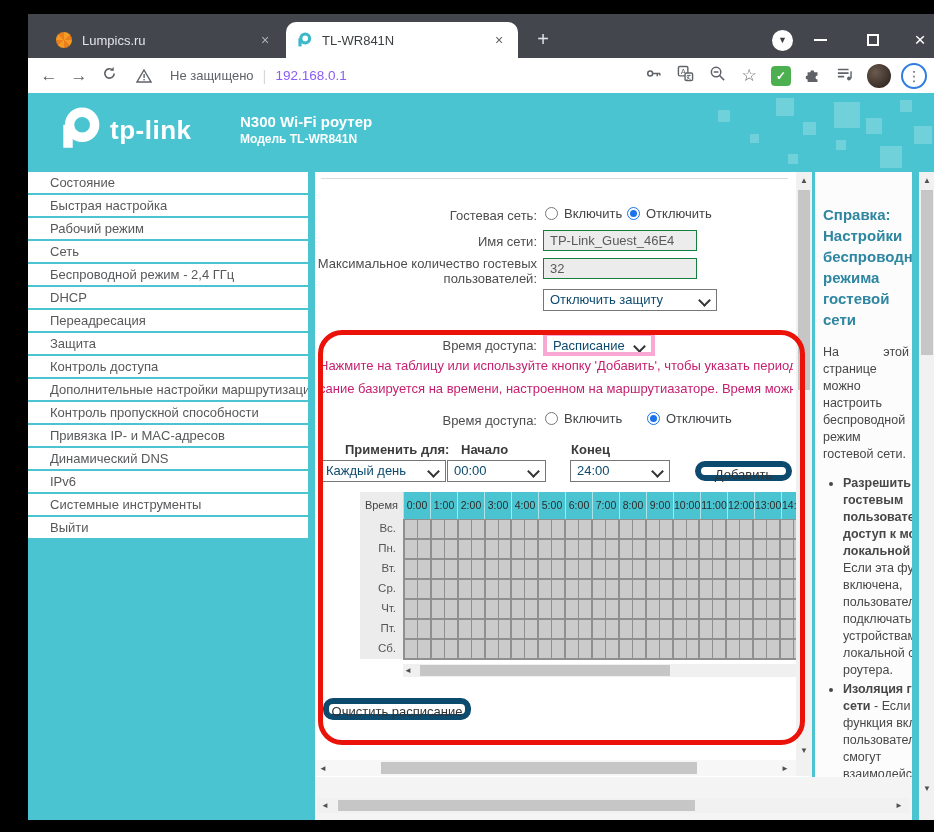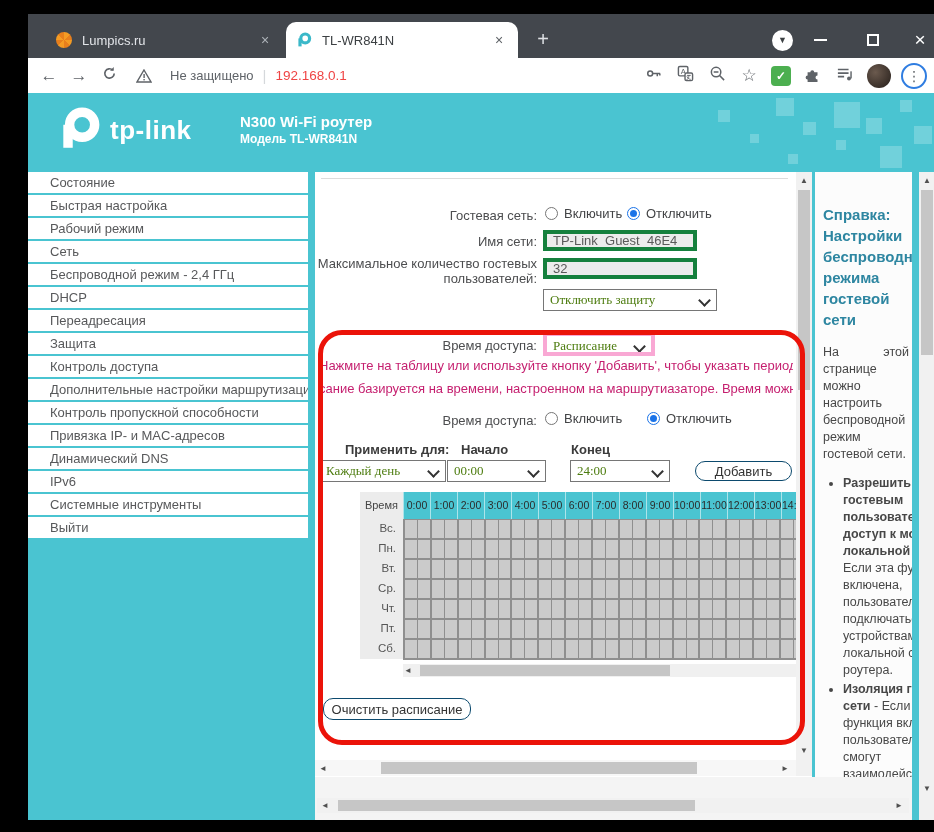--- a/index.html
+++ b/index.html
@@ -21,21 +21,21 @@
   .tab-search { position:absolute; left:744px; top:16px; width:21px; height:21px; background:#fff; border-radius:50%; color:#3c4043; font-size:9px; text-align:center; line-height:21px; }
   .win-min { position:absolute; left:786px; top:25px; width:13px; height:2px; background:#fff; }
   .win-max { position:absolute; left:839px; top:20px; width:12px; height:12px; border:2px solid #fff; }
   .win-close { position:absolute; left:880px; top:14px; width:24px; height:24px; color:#fff; font-size:19px; text-align:center; line-height:24px; }
 
   .addressbar { position:absolute; left:0; top:44px; width:907px; height:35px; background:#fff; display:flex; align-items:center; }
   .nav-ico { color:#5f6368; font-size:17px; width:30px; text-align:center; }
   .sec-chip { display:flex; align-items:center; margin-left:12px; color:#5f6368; font-size:13px;gap:11px; }
   .sec-chip svg { margin-right:7px; }
   .omni-div { color:#d5d8db; margin:0 9px; font-size:15px; }
-  .url-text { color:#ef4444; font-size:13.5px; flex:1; }
+  .url-text { color:#8b5cf6; font-size:13.5px; flex:1; }
   .bar-ico { width:32px; text-align:center; color:#5f6368; }
   .ext-green { width:20px; height:20px; background:#4caf50; border-radius:4px; color:#fff; font-size:12px; font-weight:bold; text-align:center; line-height:20px; margin:0 6px; }
   .avatar { width:24px; height:24px; border-radius:50%; background:radial-gradient(circle at 35% 35%, #6b5a4e, #241d19); margin:0 6px; }
   .menu-dots { width:26px; height:26px; border:2px solid #2f7de1; border-radius:50%; color:#5f6368; text-align:center; line-height:22px; font-size:14px; margin:0 8px 0 4px; letter-spacing:0; }
 
   
   .site-header { position:absolute; left:0; top:79px; width:907px; height:79px; background:#4ac4d1; }
   .brand { position:absolute; left:28px; top:14px; display:flex; align-items:center; }
   .brand-text { color:#fff; font-size:26px; font-weight:bold; letter-spacing:0.5px; margin-left:8px; }
   .hdr-title { position:absolute; left:212px; top:20px; color:#fff; font-size:15px; font-weight:bold; }
@@ -45,30 +45,30 @@
   
   .sidebar { position:absolute; left:0; top:158px; width:280px; }
   .menu-item { height:21px; line-height:21px; background:#fff; margin-bottom:2px; padding-left:22px; font-size:13px; color:#57585a; white-space:nowrap; overflow:hidden; cursor:pointer; }
   .menu-item.active { background:#ffb60c; color:#3e3e3e; }
 
   
   .main-panel { position:absolute; left:287px; top:158px; width:497px; height:605px; background:#fff; }
   .hairline { position:absolute; left:6px; top:6px; width:467px; height:1px; background:#dcdcdc; }
   .flabel { position:absolute; left:0; width:222px; text-align:right; font-size:13px; color:#4c4d4f; }
   .fnote { position:absolute; left:4px; width:474px; font-size:13px; color:#c51f6f; white-space:nowrap; overflow:hidden; }
-  .txtinput { position:absolute; height:21px; background:#ececec; border:4px solid #15803d; font-size:13px; color:#5a5a5a; padding:0 6px; font-family:"Liberation Sans",sans-serif; }
-  .sel { position:absolute; height:22px; background:#fff; border:1px solid #767676; font-size:13px; color:#4d7c0f; padding:2px 20px 0 6px; white-space:nowrap; overflow:hidden; cursor:pointer;font-family:Liberation Serif, serif; }
+  .txtinput { position:absolute; height:21px; background:#ececec; border:1px solid #15803d; font-size:13px; color:#5a5a5a; padding:0 6px; font-family:"Liberation Sans",sans-serif; }
+  .sel { position:absolute; height:22px; background:#fff; border:1px solid #767676; font-size:13px; color:#0c4a6e; padding:2px 20px 0 6px; white-space:nowrap; overflow:hidden; cursor:pointer; }
   .sel::after { content:""; position:absolute; right:7px; top:6px; width:7px; height:7px; border-right:2px solid #333; border-bottom:2px solid #333; transform:rotate(45deg); }
   .sel-strong { border:4px solid #f9a8d4; height:24px; }
   .rgroup { position:absolute; display:flex; align-items:center; gap:6px; font-size:13px; color:#434446; }
   .rd { width:13px; height:13px; border:1.6px solid #767676; border-radius:50%; background:#fff; position:relative; flex:0 0 13px; cursor:pointer; }
   .rd.on { border-color:#1a73e8; }
   .rd.on::after { content:""; position:absolute; left:2px; top:2px; width:7px; height:7px; border-radius:50%; background:#1a73e8; }
   .colhdr { position:absolute; font-size:13px; font-weight:bold; color:#3b3b3b; }
-  .btn { position:absolute; background:#fff; border:1px solid #0c4a6e; border-radius:10px; font-size:13px; color:#333; text-align:center; cursor:pointer; font-family:"Liberation Sans",sans-serif; }
+  .btn { position:absolute; background:#fff; border:6px solid #0c4a6e; border-radius:10px; font-size:13px; color:#333; text-align:center; cursor:pointer; font-family:"Liberation Sans",sans-serif; }
 
   
   .sched { position:absolute; left:45px; top:320px; display:flex; }
   .sched-labels { width:43px; }
   .sched-corner { height:27px; background:#ececec; font-size:11px; color:#444; text-align:right; padding:7px 5px 0 0; }
   .sched-day { height:20px; background:#ececec; font-size:11.5px; color:#555; text-align:right; padding:3px 7px 0 0; }
   .sched-view { width:393px; overflow:hidden; }
   .sched-inner { width:405px; }
   .sh-row { display:flex; }
   .sh-cell { width:27px; height:27px; background:#4ac4d1; color:#2c2c2c; font-size:10.5px; text-align:center; line-height:27px; border-left:1px solid rgba(255,255,255,0.55); }

